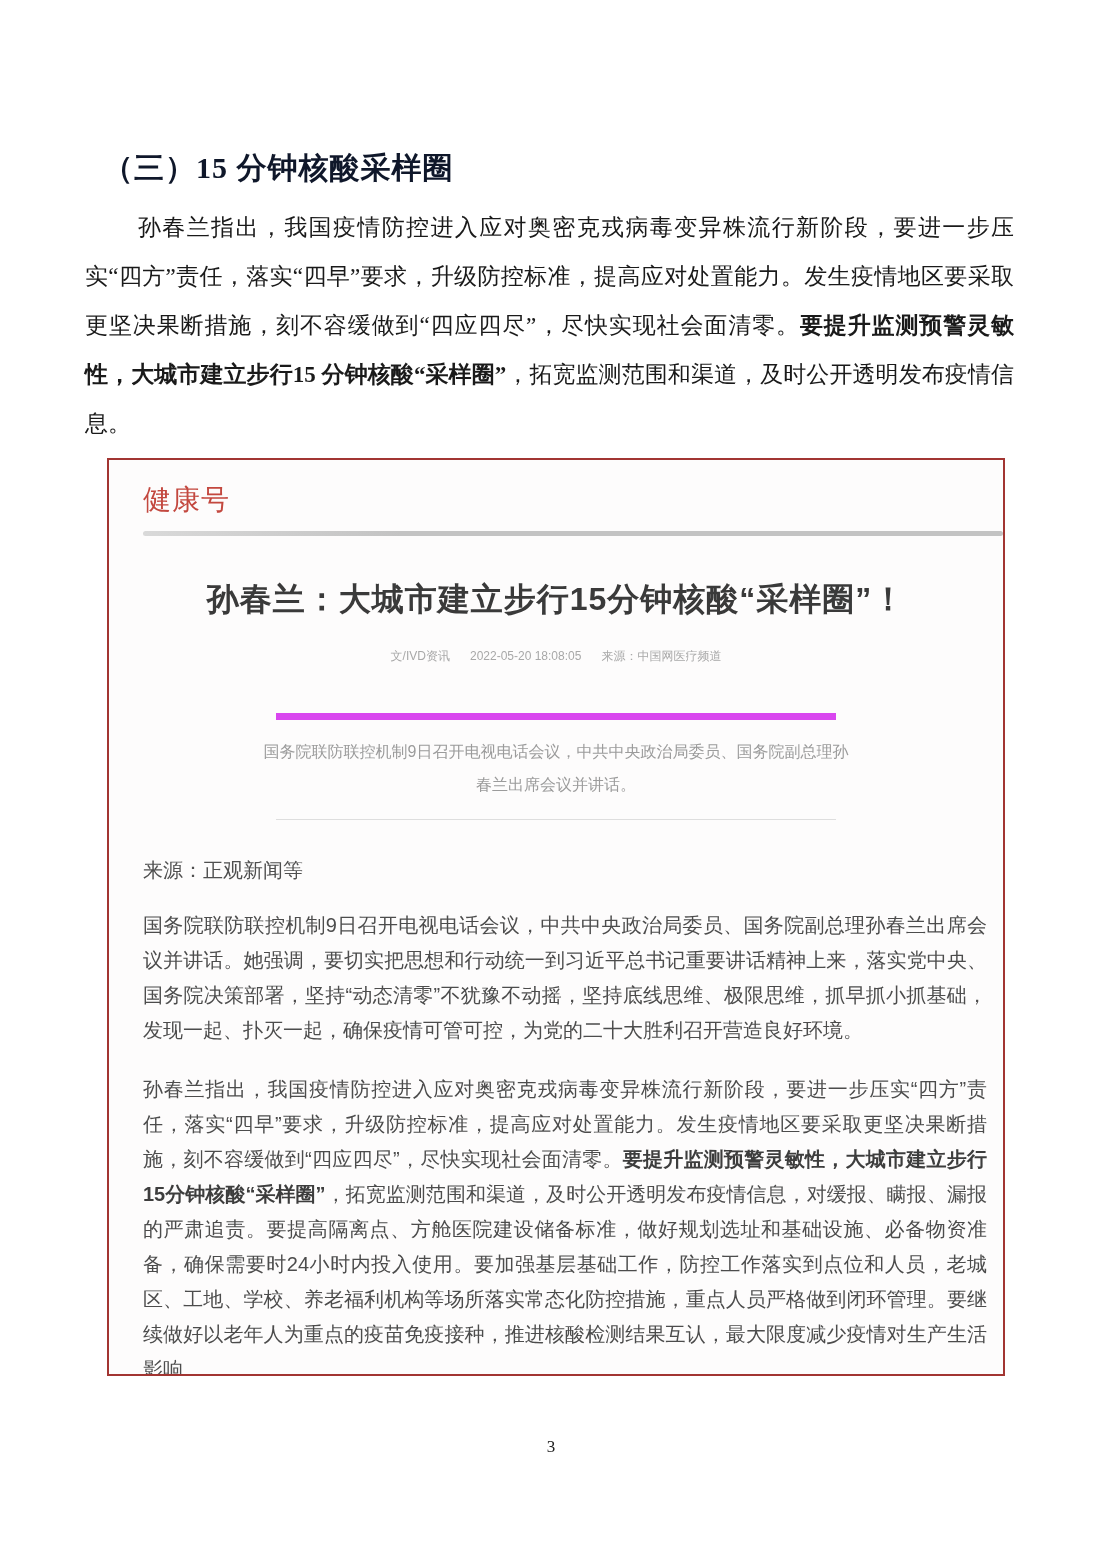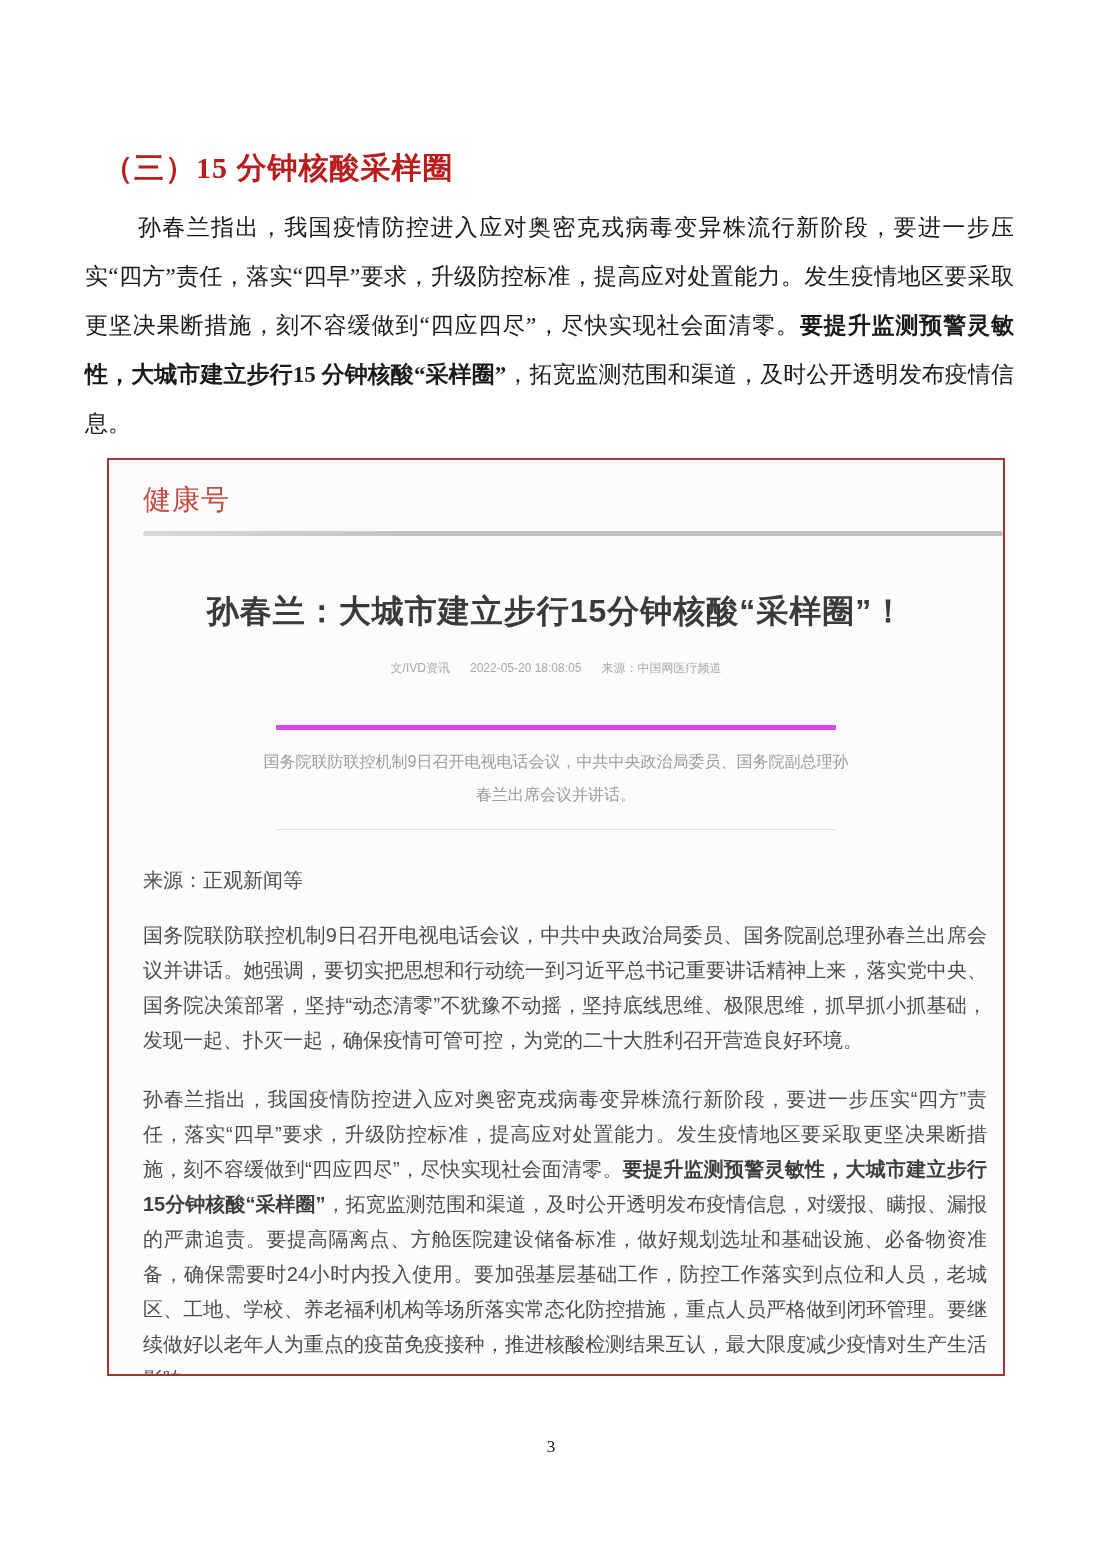--- a/index.html
+++ b/index.html
@@ -14,21 +14,21 @@
     color: #141414;
   }
   .doc {
     padding: 148px 88px 0 85px;
   }
   .doc-heading {
     margin-left: 18px;
     font-size: 30px;
     font-weight: bold;
     letter-spacing: 1px;
-    color: #b91c1c;
+    color: #0f172a;
     font-family: "Liberation Serif", serif;
   }
   .doc-para {
     margin-top: 14px;
     font-size: 23px;
     line-height: 49px;
     text-align: justify;
     text-indent: 2.3em;
     color: #1a1a1a;
   }
@@ -48,38 +48,38 @@
     color: #c3483f;
     letter-spacing: 1px;
   }
   .brand-divider {
     margin: 12px 0 0 34px;
     height: 5px;
     background: linear-gradient(to right, #d9d9d9, #c3c3c3 30%, #c3c3c3);
     border-radius: 3px;
   }
   .article-title {
-    margin-top: 54px;
+    margin-top: 42px;
     text-align: center;
     font-size: 32px;
     font-weight: bold;
     color: #3a3a3a;
     letter-spacing: 1px;
   }
   .article-byline {
     margin-top: 26px;
     text-align: center;
     font-size: 12px;
     color: #a8a8a8;
   }
   .article-byline span { margin: 0 10px; }
   .quote-block {
     width: 560px;
     margin: 48px auto 0 auto;
-    border-top: 5px solid #d946ef;
+    border-top: 7px solid #d946ef;
     border-bottom: 1px solid #dedede;
     padding: 15px 0 18px 0;
   }
   .quote-text {
     width: 600px;
     margin: 0 -20px;
     text-align: center;
     font-size: 16px;
     line-height: 33px;
     color: #9b9b9b;

